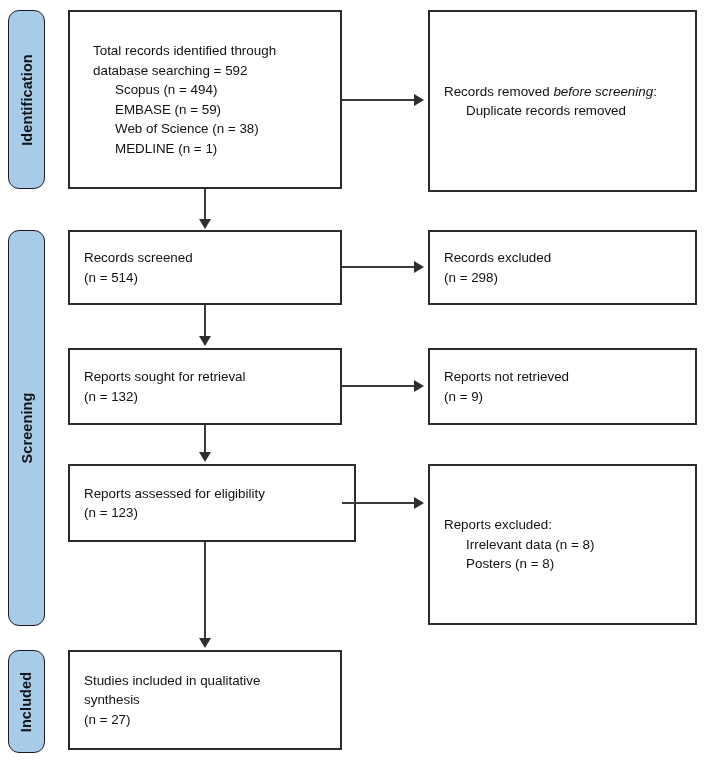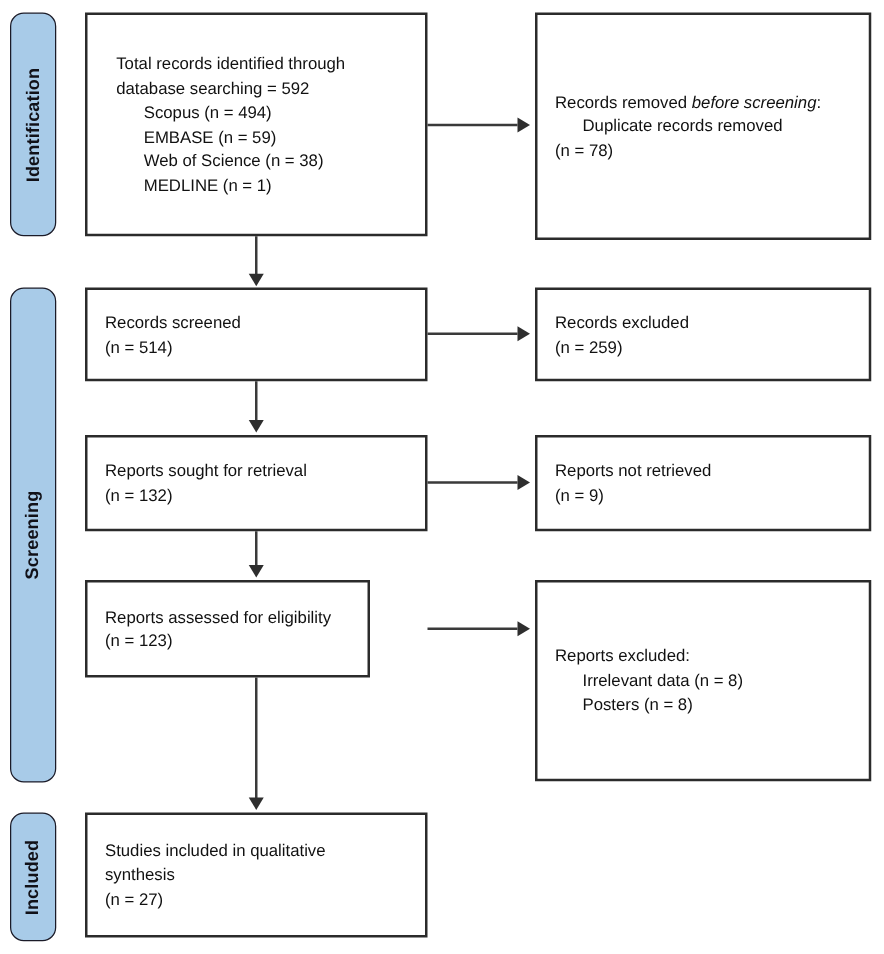--- a/index.html
+++ b/index.html
@@ -110,37 +110,36 @@
     <div class="line">database searching = 592</div>
     <div class="line indent">Scopus (n = 494)</div>
     <div class="line indent">EMBASE (n = 59)</div>
     <div class="line indent">Web of Science (n = 38)</div>
     <div class="line indent">MEDLINE (n = 1)</div>
   </div>
 
   <div class="box" style="left:428px; top:10px; width:269px; height:182px;">
     <div class="line"><span>Records removed </span><span class="ital">before screening</span><span>:</span></div>
     <div class="line indent">Duplicate records removed</div>
-    <div class="line">(n = 78)</div>
   </div>
 
   <div class="h-line" style="left:342px; top:99px; width:72px;"></div>
   <div class="arrow-right" style="left:414px; top:93.5px;"></div>
 
   <div class="v-line" style="left:204px; top:189px; height:31px;"></div>
   <div class="arrow-down" style="left:198.5px; top:219px;"></div>
 
   <div class="box" style="left:68px; top:230px; width:274px; height:75px;">
     <div class="line">Records screened</div>
     <div class="line">(n = 514)</div>
   </div>
 
   <div class="box" style="left:428px; top:230px; width:269px; height:75px;">
     <div class="line">Records excluded</div>
-    <div class="line">(n = 259)</div>
+    <div class="line">(n = 298)</div>
   </div>
 
   <div class="h-line" style="left:342px; top:266px; width:72px;"></div>
   <div class="arrow-right" style="left:414px; top:260.5px;"></div>
 
   <div class="v-line" style="left:204px; top:305px; height:32px;"></div>
   <div class="arrow-down" style="left:198.5px; top:336px;"></div>
 
   <div class="box" style="left:68px; top:348px; width:274px; height:77px;">
     <div class="line">Reports sought for retrieval</div>
@@ -151,21 +150,21 @@
     <div class="line">Reports not retrieved</div>
     <div class="line">(n = 9)</div>
   </div>
 
   <div class="h-line" style="left:342px; top:385px; width:72px;"></div>
   <div class="arrow-right" style="left:414px; top:379.5px;"></div>
 
   <div class="v-line" style="left:204px; top:425px; height:28px;"></div>
   <div class="arrow-down" style="left:198.5px; top:452px;"></div>
 
-  <div class="box" style="left:68px; top:464px; width:228px; height:78px;">
+  <div class="box" style="left:68px; top:464px; width:288px; height:78px;">
     <div class="line">Reports assessed for eligibility</div>
     <div class="line">(n = 123)</div>
   </div>
 
   <div class="box" style="left:428px; top:464px; width:269px; height:161px;">
     <div class="line">Reports excluded:</div>
     <div class="line indent">Irrelevant data (n = 8)</div>
     <div class="line indent">Posters (n = 8)</div>
   </div>
 

